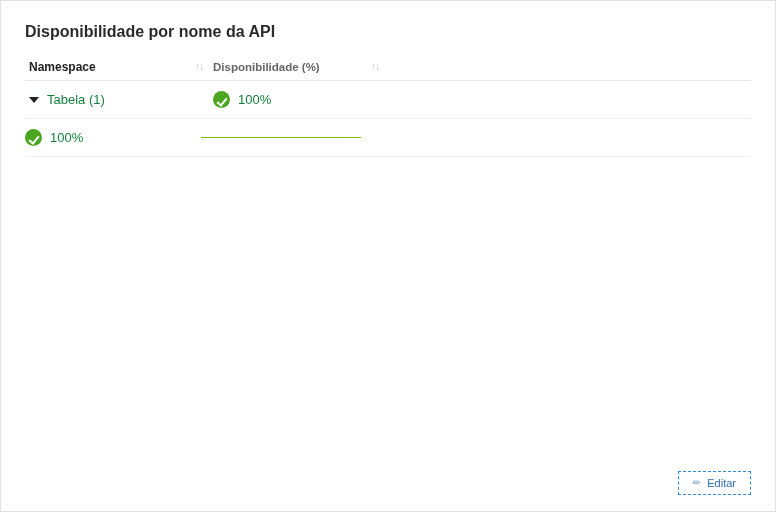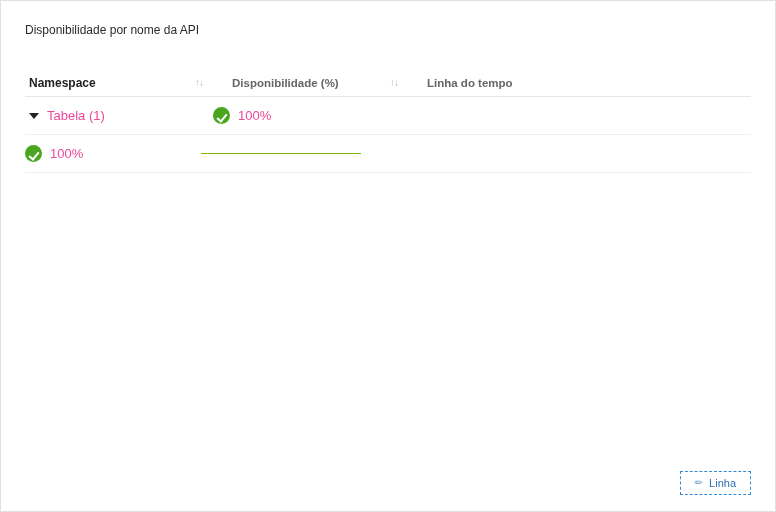--- a/index.html
+++ b/index.html
@@ -2,31 +2,31 @@
 <html><head>
 <meta charset="utf-8">
 <style>
   * { box-sizing: border-box; margin: 0; padding: 0; }
   html, body { width: 776px; height: 512px; font-family: "Segoe UI", Arial, sans-serif; background: #fff; }
   .panel {
     width: 776px; height: 512px; border: 1px solid #e1e1e1;
     padding: 22px 24px 16px 24px; position: relative; background: #fff;
     display: flex; flex-direction: column;
   }
-  .title { font-size: 12px; font-weight: 400; color: #2b2b2b; margin-bottom: 32px; }
+  .title { font-size: 16px; font-weight: 700; color: #2b2b2b; margin-bottom: 12px; }
   .table { width: 100%; font-size: 12px; color: #333; }
-  .hrow { display: flex; align-items: center; height: 28px; border-bottom: 1px solid #e6e6e6; gap: 19px; }
+  .hrow { display: flex; align-items: center; height: 28px; border-bottom: 1px solid #e6e6e6; }
   .hcell { display: flex; align-items: center; color: #666; font-size: 11.5px; font-weight: bold; }
   .hcell.bold { font-weight: 600; color: #222; font-size: 12px; }
   .col-ns { width: 188px; padding-left: 4px; }
   .col-avail { width: 176px; }
   .col-tl { flex: 1; }
   .sort-icon { margin-left: auto; margin-right: 10px; color: #bbb; font-size: 10px; letter-spacing: -1px; }
   .brow { display: flex; align-items: center; height: 38px; border-bottom: 1px solid #f0f0f0; }
-  .cell { display: flex; align-items: center; font-size: 13px; color: #ec4899; }
+  .cell { display: flex; align-items: center; font-size: 13px; color: #15803d; }
   .cell.col-ns { padding-left: 4px; }
   .caret { width: 0; height: 0; border-left: 5px solid transparent; border-right: 5px solid transparent; border-top: 6px solid #222; margin-right: 8px; flex-shrink: 0; }
   .indent { width: 34px; flex-shrink: 0; }
   .trunc { white-space: nowrap; overflow: hidden; text-overflow: ellipsis; max-width: 150px; }
   .check-icon { width: 17px; height: 17px; border-radius: 50%; background: #4aa61f; position: relative; margin-right: 8px; flex-shrink: 0; }
   .check-icon::after { content: ""; position: absolute; left: 4px; top: 7px; width: 8px; height: 4px; border-left: 2px solid #fff; border-bottom: 2px solid #fff; transform: rotate(-50deg); }
   .spark { height: 1.5px; background: #7fba00; width: 160px; margin-left: 0; }
   .footer { margin-top: auto; display: flex; justify-content: flex-end; }
   .edit-btn {
     border: 1px dashed #2f8ad8; color: #2f6fb3; background: #fff;
@@ -44,23 +44,20 @@
   <div class="table">
     <div class="hrow">
       <div class="hcell bold col-ns">
         <span>Namespace</span>
         <span class="sort-icon">↑↓</span>
       </div>
       <div class="hcell col-avail">
         <span>Disponibilidade (%)</span>
         <span class="sort-icon">↑↓</span>
       </div>
-      <div class="hcell col-tl">
-        <span>Linha do tempo</span>
-      </div>
     </div>
 
     <div class="brow">
       <div class="cell col-ns">
         <span class="caret"></span>
         <span>Tabela (1)</span>
       </div>
       <div class="cell col-avail">
         <span class="check-icon"></span>
         <span>100%</span>
@@ -75,16 +72,16 @@
       </div>
       <div class="cell col-tl">
         <div class="spark"></div>
       </div>
     </div>
   </div>
 
   <div class="footer">
     <button class="edit-btn">
       <span class="glyph">✎</span>
-      <span>Linha</span>
+      <span>Editar</span>
     </button>
   </div>
 </div>
 
 </body></html>

